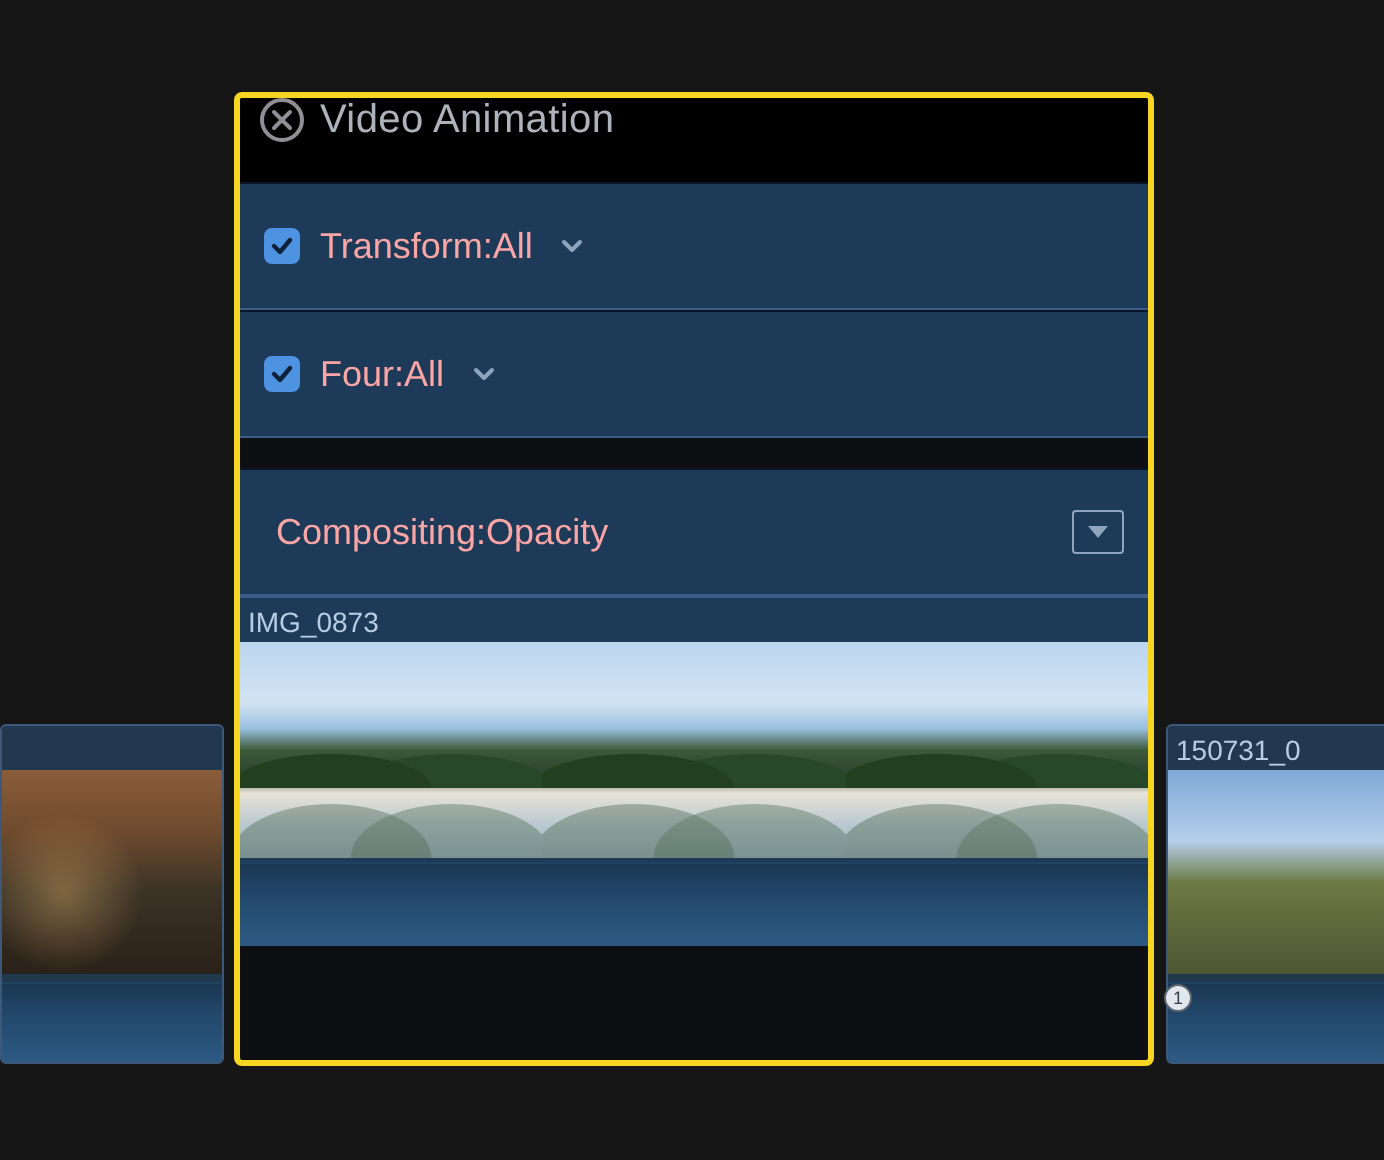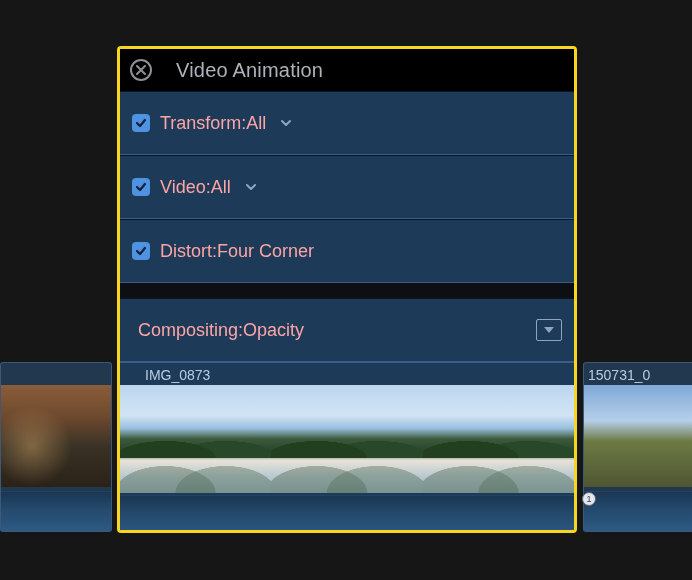--- a/index.html
+++ b/index.html
@@ -34,41 +34,41 @@
       linear-gradient(to top, #2d5a84 0%, #23486b 60%, #1a3652 100%),
       repeating-linear-gradient(90deg, rgba(120,170,220,.20) 0 1px, rgba(0,0,0,0) 1px 3px);
     border-top: 1px solid rgba(0,0,0,.25);
   }
 
   
   .panel { position: absolute; left: 117px; top: 46px; width: 460px; height: 487px;
     border: 3px solid #f7d523; border-radius: 4px; overflow: hidden; background: #0d0f12; }
 
   
-  .panel-header { height: 42px; display: flex; align-items: center; gap: 24px; padding: 0 10px; background: #000; }
+  .panel-header { height: 42px; display: flex; gap: 8px; padding: 0 10px; background: #000; }
   .close-btn { width: 22px; height: 22px; border-radius: 50%; border: 2px solid #8f8f95; display: flex; align-items: center; justify-content: center; cursor: pointer; }
   .close-btn svg { display:block; }
   .panel-title { color: #aeb2ba; font-size: 20px; letter-spacing: .2px; }
 
   
   .row { height: 64px; border-top: 1px solid #0a1625; border-bottom: 1px solid #3a5d8a; background: #1e3a59; display: flex; align-items: center; padding: 0 12px; gap: 10px; }
   .row:first-of-type { border-top: none; }
   .row-label { color: #fca5a5; font-size: 18px; }
   .checkbox { width: 18px; height: 18px; border-radius: 4px; background: #4e92e2; display:flex; align-items:center; justify-content:center; flex-shrink:0; cursor:pointer; }
   .checkbox svg { display:block; }
   .chev { width: 16px; height: 16px; display:inline-flex; align-items:center; justify-content:center; cursor:pointer; margin-left: 2px; }
   .chev svg { display:block; }
 
   .row.compositing { justify-content: flex-start; margin-top: 15px; }
   .spacer { flex: 1; }
   .dropdown-btn { width: 26px; height: 22px; border: 1.5px solid #8fa5bd; border-radius: 2px; display:flex; align-items:center; justify-content:center; cursor:pointer; }
 
   
   .panel-clip { position: relative; height: 175px; background: #1e3a59; border-top: 1px solid #3a5d8a; }
-  .panel-clip .title { position:absolute; left:4px; top:4px; font-size:14px; color:#b8cde2;margin-left:21px; }
+  .panel-clip .title { position:absolute; left:4px; top:4px; font-size:14px; color:#b8cde2; }
 
   .panel-thumbs { position:absolute; left:0; right:0; top:22px; height:108px; display:flex; }
   .frame { flex:1; height:100%;
     background:
       linear-gradient(#bcd6ef 0%, #d2e4f4 28%, #9ac0e0 40%, #3c5a3a 50%, #2c4630 60%, #e7e3d7 70%, #b8c8cf 85%, #9fb4be 100%);
     position:relative; overflow:hidden;
   }
   
   .frame::before, .frame::after { content:""; position:absolute; left:0; right:0; }
   .frame::before {
@@ -152,36 +152,28 @@
           </svg>
       </span>
     </div>
 
     <div class="row">
       <div class="checkbox">
         <svg width="12" height="12" viewBox="0 0 12 12">
             <path d="M2 6 L5 9 L10 3" stroke="#0f2338" stroke-width="2.2" fill="none" stroke-linecap="round" stroke-linejoin="round"></path>
           </svg>
       </div>
-      <span class="row-label">Video:All</span>
+      <span class="row-label">Four:All</span>
       <span class="chev">
         <svg width="14" height="14" viewBox="0 0 14 14">
             <path d="M3 5 L7 9 L11 5" stroke="#8fa5bd" stroke-width="2" fill="none" stroke-linecap="round" stroke-linejoin="round"></path>
           </svg>
       </span>
     </div>
 
-    <div class="row">
-      <div class="checkbox">
-        <svg width="12" height="12" viewBox="0 0 12 12">
-            <path d="M2 6 L5 9 L10 3" stroke="#0f2338" stroke-width="2.2" fill="none" stroke-linecap="round" stroke-linejoin="round"></path>
-          </svg>
-      </div>
-      <span class="row-label">Distort:Four Corner</span>
-    </div>
 
     <div class="row compositing">
       <span class="row-label" style="margin-left:6px">Compositing:Opacity</span>
       <span class="spacer"></span>
       <div class="dropdown-btn">
         <svg width="14" height="12" viewBox="0 0 14 12">
             <path d="M2 3 L7 9 L12 3 Z" fill="#8fa5bd"></path>
           </svg>
       </div>
     </div>

